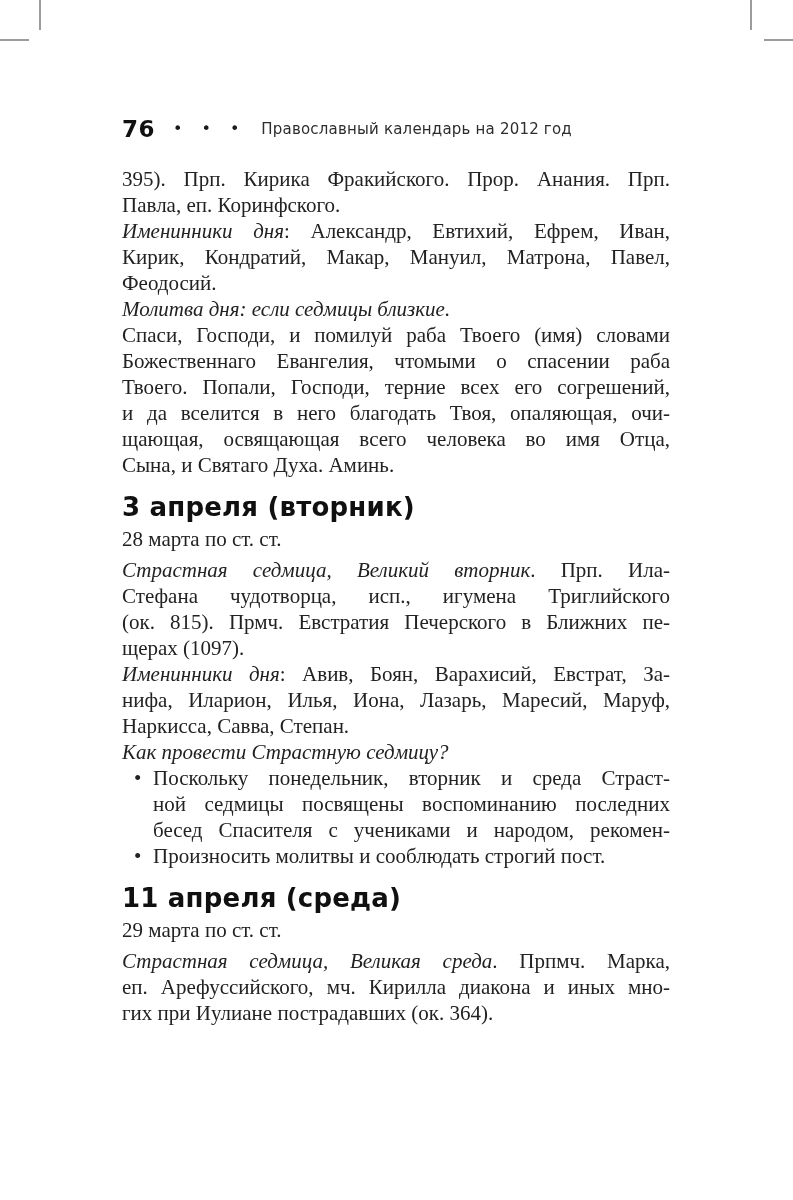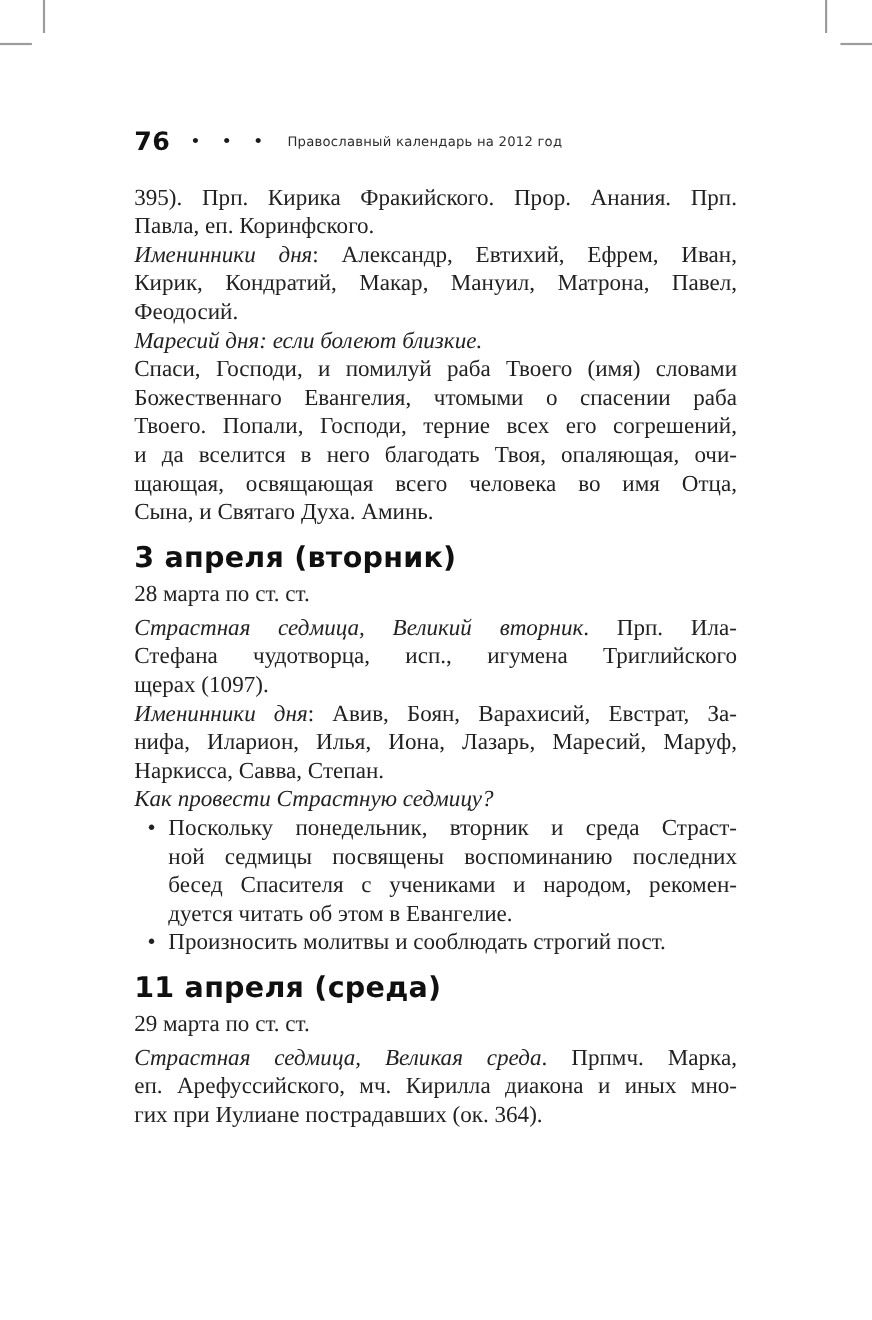--- a/index.html
+++ b/index.html
@@ -31,21 +31,21 @@
     display: flex; align-items: center;
     font-family: "DejaVu Sans", "Liberation Sans", sans-serif;
     color: #1c1c1c;
   }
   .page-num { font-size: 23px; font-weight: bold; color: #111111; letter-spacing: 0.5px; }
   .dots {
     font-size: 16px; color: #1a1a1a;
     margin-left: 18px; letter-spacing: 19px; white-space: nowrap;
     transform: translateY(-1px);
   }
-  .header-title { font-size: 12px; color: #2d2d2d; margin-left: 3px; letter-spacing: 0.2px; }
+  .header-title { font-size: 15px; color: #2d2d2d; margin-left: 3px; letter-spacing: 0.2px; }
 
   
   #content {
     position: absolute;
     left: 122px; top: 166px; width: 548px;
     font-size: 21px; line-height: 26px;
     color: var(--ink, #222222);
   }
   .para { margin: 0; }
   .line { min-height: 26px; }
@@ -91,52 +91,52 @@
       <div class="para">
         <div class="line just"><span class="rm">395). Прп. Кирика Фракийского. Прор. Анания. Прп.</span></div>
         <div class="line"><span class="rm">Павла, еп. Коринфского.</span></div>
       </div>
       <div class="para">
         <div class="line just"><span class="it">Именинники дня</span><span class="rm">: Александр, Евтихий, Ефрем, Иван,</span></div>
         <div class="line just"><span class="rm">Кирик, Кондратий, Макар, Мануил, Матрона, Павел,</span></div>
         <div class="line"><span class="rm">Феодосий.</span></div>
       </div>
       <div class="para">
-        <div class="line"><span class="it">Маресий дня: если болеют близкие.</span></div>
+        <div class="line"><span class="it">Молитва дня: если седмицы близкие.</span></div>
       </div>
       <div class="para">
         <div class="line just"><span class="rm">Спаси, Господи, и помилуй раба Твоего (имя) словами</span></div>
         <div class="line just"><span class="rm">Божественнаго Евангелия, чтомыми о спасении раба</span></div>
         <div class="line just"><span class="rm">Твоего. Попали, Господи, терние всех его согрешений,</span></div>
         <div class="line just"><span class="rm">и да вселится в него благодать Твоя, опаляющая, очи-</span></div>
         <div class="line just"><span class="rm">щающая, освящающая всего человека во имя Отца,</span></div>
         <div class="line"><span class="rm">Сына, и Святаго Духа. Аминь.</span></div>
       </div>
       <div class="heading">3 апреля (вторник)</div>
       <div class="subline">28 марта по ст. ст.</div>
       <div class="para">
         <div class="line just"><span class="it">Страстная седмица, Великий вторник</span><span class="rm">. Прп. Ила-</span></div>
         <div class="line just"><span class="rm">Стефана чудотворца, исп., игумена Триглийского</span></div>
+        <div class="line just"><span class="rm">(ок. 815). Прмч. Евстратия Печерского в Ближних пе-</span></div>
         <div class="line"><span class="rm">щерах (1097).</span></div>
       </div>
       <div class="para">
         <div class="line just"><span class="it">Именинники дня</span><span class="rm">: Авив, Боян, Варахисий, Евстрат, За-</span></div>
         <div class="line just"><span class="rm">нифа, Иларион, Илья, Иона, Лазарь, Маресий, Маруф,</span></div>
         <div class="line"><span class="rm">Наркисса, Савва, Степан.</span></div>
       </div>
       <div class="para">
         <div class="line"><span class="it">Как провести Страстную седмицу?</span></div>
       </div>
       <div class="bullets">
         <div class="item">
           <span class="bullet-marker">•</span>
           <div class="line just"><span class="rm">Поскольку понедельник, вторник и среда Страст-</span></div>
           <div class="line just"><span class="rm">ной седмицы посвящены воспоминанию последних</span></div>
           <div class="line just"><span class="rm">бесед Спасителя с учениками и народом, рекомен-</span></div>
-          <div class="line"><span class="rm">дуется читать об этом в Евангелие.</span></div>
         </div>
         <div class="item">
           <span class="bullet-marker">•</span>
           <div class="line"><span class="rm">Произносить молитвы и сооблюдать строгий пост.</span></div>
         </div>
       </div>
       <div class="heading">11 апреля (среда)</div>
       <div class="subline">29 марта по ст. ст.</div>
       <div class="para">
         <div class="line just"><span class="it">Страстная седмица, Великая среда</span><span class="rm">. Прпмч. Марка,</span></div>

